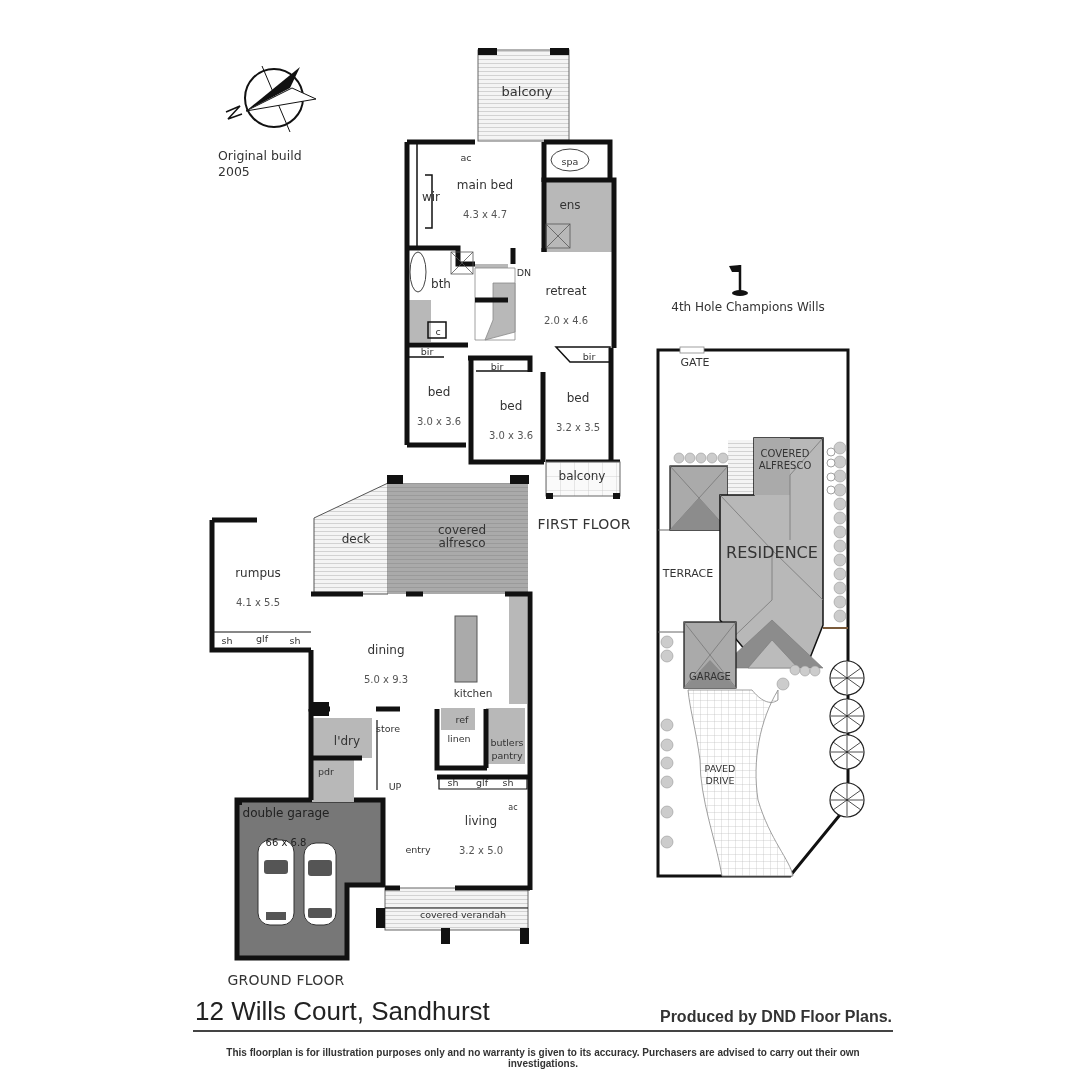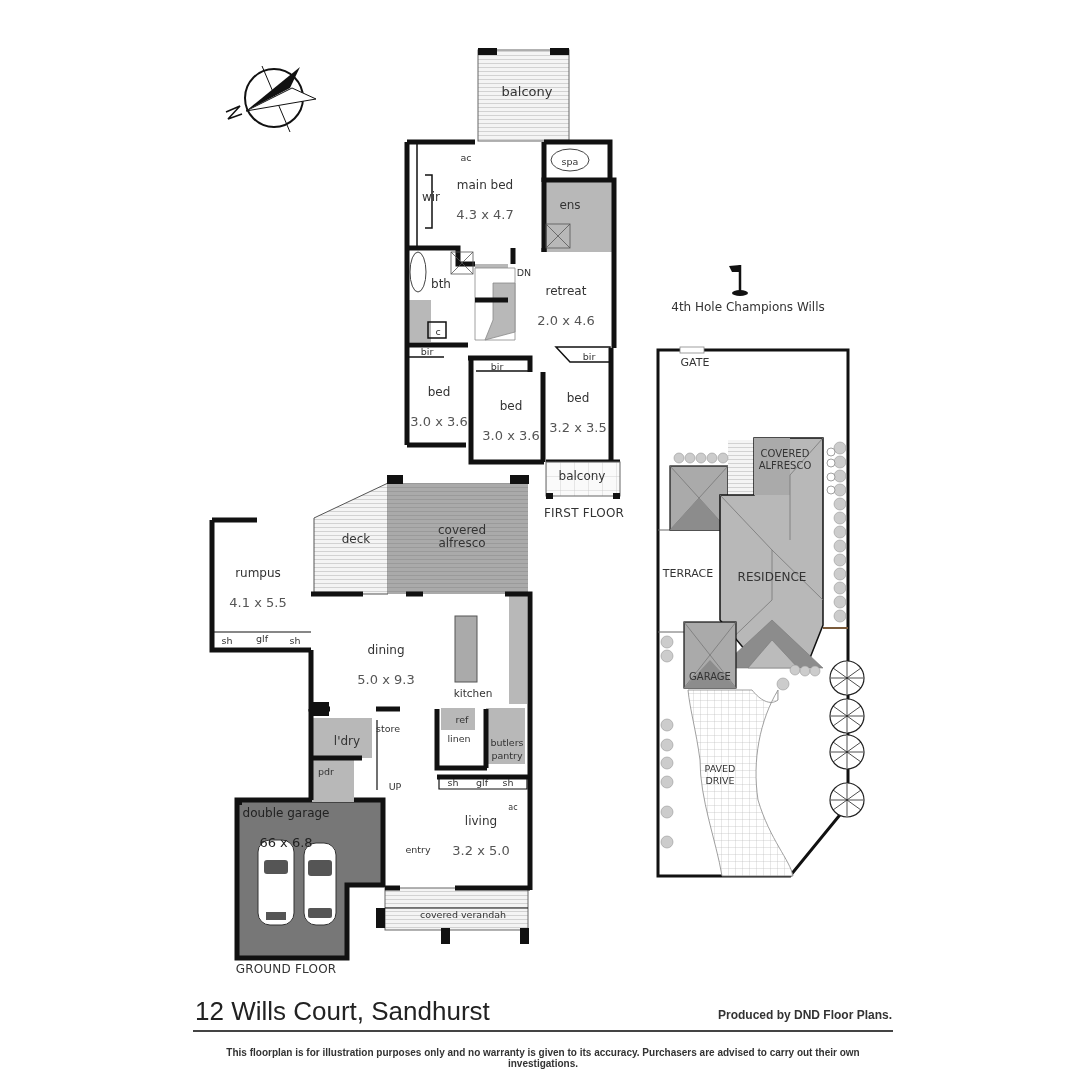--- a/index.html
+++ b/index.html
@@ -1,26 +1,26 @@
 <!DOCTYPE html>
 <html><head>
 <meta charset="utf-8">
 <style>
   html, body { margin:0; padding:0; background:#ffffff; }
   body { width:1080px; height:1080px; position:relative; overflow:hidden; font-family:"DejaVu Sans", sans-serif; color:#333; }
   .abs { position:absolute; }
   .info { left:218px; top:148px; width:170px; font-size:12.5px; line-height:16px; color:#333; }
   .info p { margin:0 0 14px 0; white-space:pre-line; }
   .lbl { position:absolute; font-size:12px; color:#333; white-space:nowrap; transform:translate(-50%,-50%); text-align:center; line-height:13px; }
-  .dim { display:block; font-size:13px; color:#555;margin-top:16px; }
+  .dim { display:block; font-size:10px; color:#555;margin-top:16px; }
   .sm { font-size:9.5px; }
-  .cap { font-size:12px; letter-spacing:0.2px; }
+  .cap { font-size:14px; letter-spacing:0.2px;margin-top:11px; }
   .site { font-size:11px; color:#333; }
   #title { left:195px; top:996px; font-size:26px; font-family:"Liberation Sans", sans-serif; font-weight:300; color:#222; }
-  #producer { right:188px; top:1008px; font-size:12px; font-family:"Liberation Sans", sans-serif; font-weight:bold; color:#333; }
+  #producer { right:188px; top:1008px; font-size:16px; font-family:"Liberation Sans", sans-serif; font-weight:bold; color:#333; }
   #rule { left:193px; top:1030px; width:700px; height:2px; background:#444; }
   #disclaimer { left:193px; top:1047px; width:700px; text-align:center; font-size:10px; font-family:"Liberation Sans", sans-serif; font-weight:bold; color:#333; }
   svg { position:absolute; left:0; top:0; }
 </style>
 </head>
 <body>
 
 <svg width="1080" height="1080" viewBox="0 0 1080 1080">
   <defs>
     <pattern id="deckLines" width="6" height="4" patternUnits="userSpaceOnUse">
@@ -252,20 +252,22 @@
     <g stroke="#222" stroke-width="0.8">
       <path d="M833 668 L861 688 M861 668 L833 688 M847 662 V694 M831 678 H863"></path>
       <path d="M833 706 L861 726 M861 706 L833 726 M847 700 V732 M831 716 H863"></path>
       <path d="M833 742 L861 762 M861 742 L833 762 M847 736 V768 M831 752 H863"></path>
       <path d="M833 790 L861 810 M861 790 L833 810 M847 784 V816 M831 800 H863"></path>
     </g>
   </g>
 </svg>
 
 <div class="abs info">
+  <p>Original build
+2005</p>
 </div>
 
 <div>
   <span class="lbl" style="left:527px;top:91px;font-size:13px">balcony</span>
   <span class="lbl sm" style="left:466px;top:157px">ac</span>
   <span class="lbl" style="left:431px;top:197px">wir</span>
   <div class="lbl" style="left:485px;top:200px">
     <span>main bed</span>
     <span class="dim">4.3 x 4.7</span>
   </div>
@@ -337,21 +339,21 @@
   <span class="lbl sm" style="left:463px;top:914px">covered verandah</span>
   <span class="lbl cap" style="left:286px;top:969px">GROUND FLOOR</span>
 </div>
 
 <div>
   <span class="lbl site" style="left:748px;top:307px;font-size:12px">4th Hole Champions Wills</span>
   <span class="lbl site" style="left:695px;top:362px">GATE</span>
   <span class="lbl site" style="left:785px;top:460px;white-space:pre-line;font-size:10px;line-height:12px">COVERED
 ALFRESCO</span>
   <span class="lbl site" style="left:688px;top:573px;font-size:11px">TERRACE</span>
-  <span class="lbl site" style="left:772px;top:577px;font-size:12px">RESIDENCE</span>
+  <span class="lbl site" style="left:772px;top:552px;font-size:16px">RESIDENCE</span>
   <span class="lbl site" style="left:710px;top:676px;font-size:10px">GARAGE</span>
   <span class="lbl site" style="left:720px;top:775px;white-space:pre-line;font-size:9.5px;line-height:12px">PAVED
 DRIVE</span>
 </div>
 
 <div class="abs" id="title">12 Wills Court, Sandhurst</div>
 <div class="abs" id="producer">Produced by DND Floor Plans.</div>
 <div class="abs" id="rule"></div>
 <div class="abs" id="disclaimer">This floorplan is for illustration purposes only and no warranty is given to its accuracy. Purchasers are advised to carry out their own investigations.</div>
 

